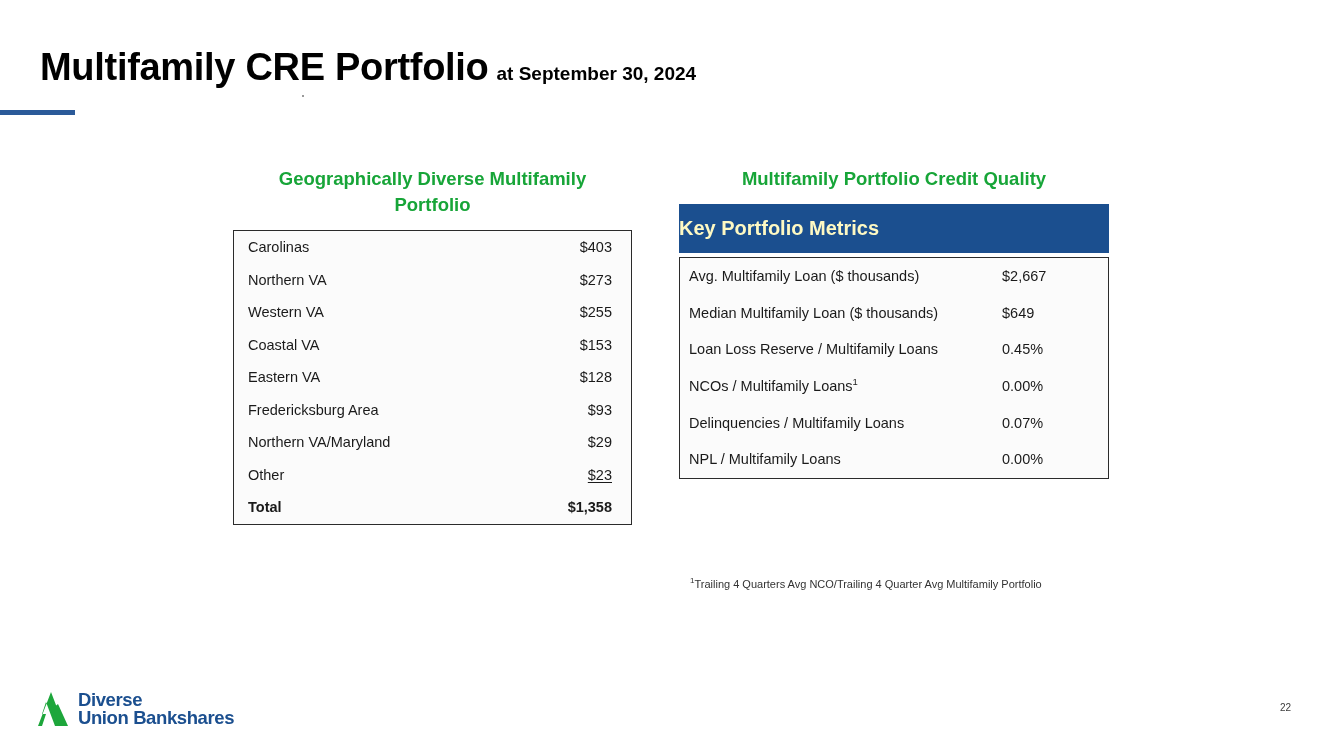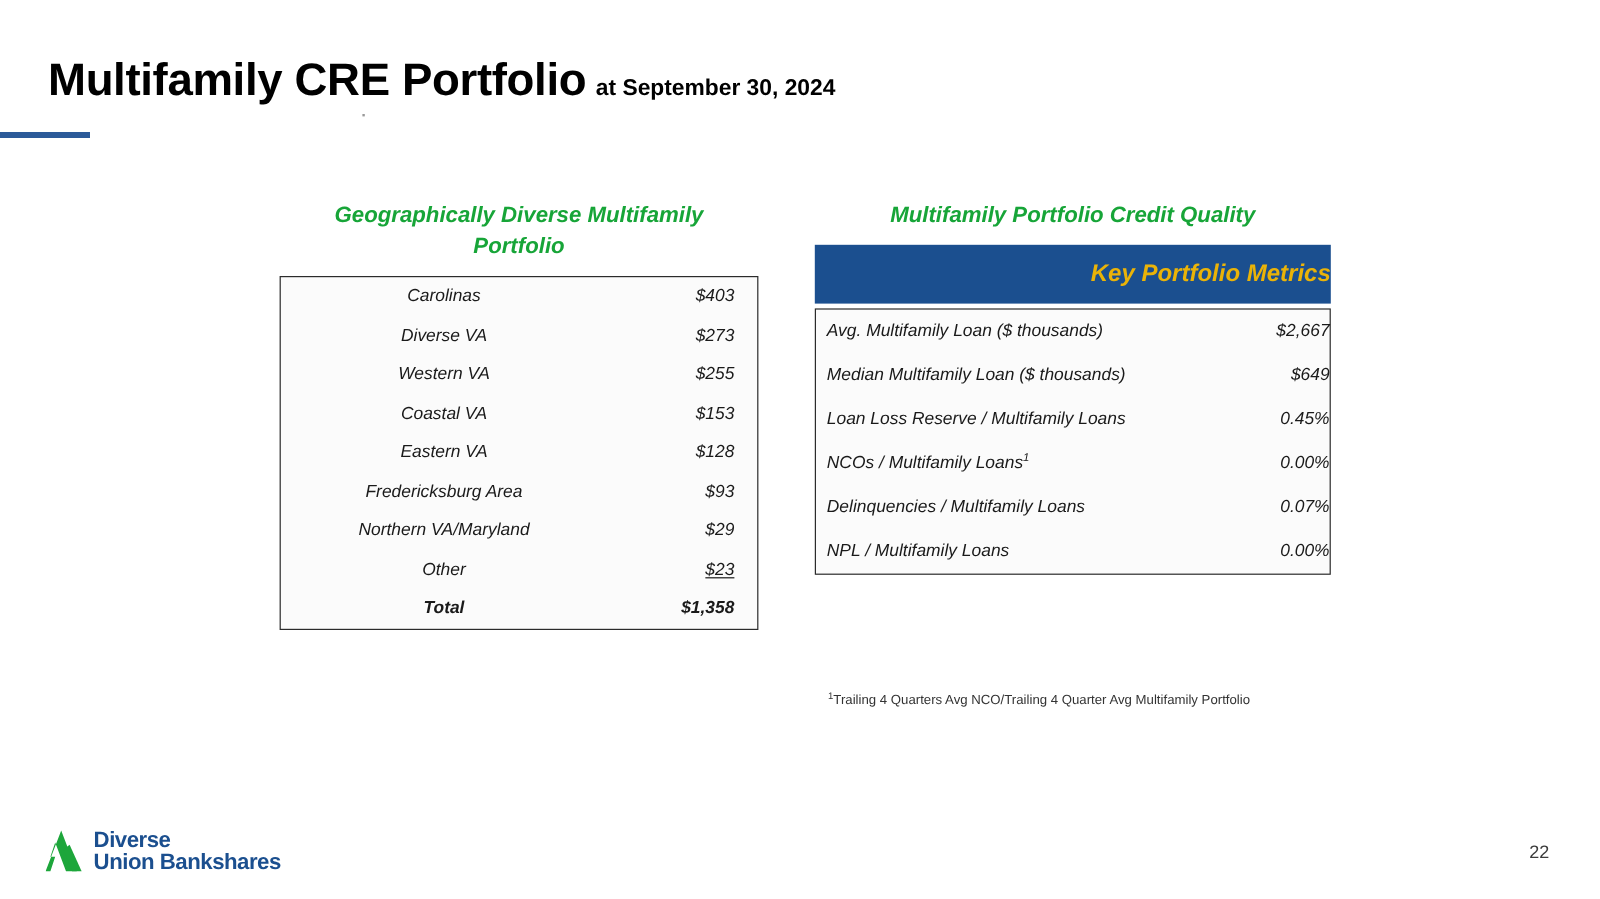--- a/index.html
+++ b/index.html
@@ -48,41 +48,40 @@
     left: 302px;
     top: 95px;
     width: 2px;
     height: 2px;
     background: #9a9a9a;
   }
 
   
   .panel {
     position: absolute;
-    font-style: italic;
   }
   #panel-left  { left: 233px; top: 166px; width: 399px; }
   #panel-right { left: 679px; top: 166px; width: 430px; }
 
   .panel-heading {
     color: #17A538;
     font-size: 18.5px;
     font-weight: bold;
     text-align: center;
     line-height: 26px;
     margin: 0 0 12px 0;
     padding: 0 8px;
   }
 
   .table-header {
     background: #1B4F8F;
-    color: #eab308;
+    color: #fef9c3;
     font-size: 20px;
     font-weight: bold;
-    text-align: right;
+    text-align: left;
     line-height: 1;
     padding: 14px 0 15px 0;
   }
 
   .table-body {
     border: 1.5px solid #2b2b2b;
     border-top: 1.5px solid #2b2b2b;
     background: #fbfbfb;
     margin-top: 4px;
   }
@@ -93,29 +92,29 @@
   }
   table.data td {
     font-size: 14.5px;
     color: #1a1a1a;
     padding: 0;
     vertical-align: middle;
   }
 
   
   #tbl-market td { height: 32.5px; }
-  #tbl-market td.lbl { padding-left: 14px; text-align: center; }
+  #tbl-market td.lbl { padding-left: 14px; text-align: left; }
   #tbl-market td.val { padding-right: 19px; text-align: right; width: 120px; }
   #tbl-market tr.total td { font-weight: bold; }
   #tbl-market td.val .ul { text-decoration: underline; text-underline-offset: 2px; }
 
   
   #tbl-metrics td { height: 36.6px; }
   #tbl-metrics td.lbl { padding-left: 9px; text-align: left; }
-  #tbl-metrics td.val { text-align: right; width: 106px; }
+  #tbl-metrics td.val { text-align: left; width: 106px; }
   #tbl-metrics sup { font-size: 9.5px; vertical-align: super; line-height: 0; }
 
   .footnote {
     position: absolute;
     left: 690px;
     top: 578px;
     font-size: 11px;
     color: #333333;
     white-space: nowrap;
   }
@@ -138,21 +137,21 @@
     line-height: 18px;
     letter-spacing: -0.4px;
   }
   .logo-text .l1 { display: block; }
   .logo-text .l2 { display: block; }
 
   .page-number {
     position: absolute;
     right: 42px;
     top: 702px;
-    font-size: 15px;
+    font-size: 10px;
     color: #3c3c3c;
   }
 </style>
 </head>
 <body>
 
 <div class="title-block">
   <span class="title-main">Multifamily CRE Portfolio</span><span class="title-sub">at September 30, 2024</span>
 </div>
 <div class="accent-bar"></div>
@@ -161,21 +160,21 @@
 <div class="panel" id="panel-left">
   <div class="panel-heading">Geographically Diverse Multifamily Portfolio</div>
   <div class="table-body">
     <table class="data" id="tbl-market">
       <tbody>
         <tr>
           <td class="lbl">Carolinas</td>
           <td class="val">$403</td>
         </tr>
         <tr>
-          <td class="lbl">Diverse VA</td>
+          <td class="lbl">Northern VA</td>
           <td class="val">$273</td>
         </tr>
         <tr>
           <td class="lbl">Western VA</td>
           <td class="val">$255</td>
         </tr>
         <tr>
           <td class="lbl">Coastal VA</td>
           <td class="val">$153</td>
         </tr>

